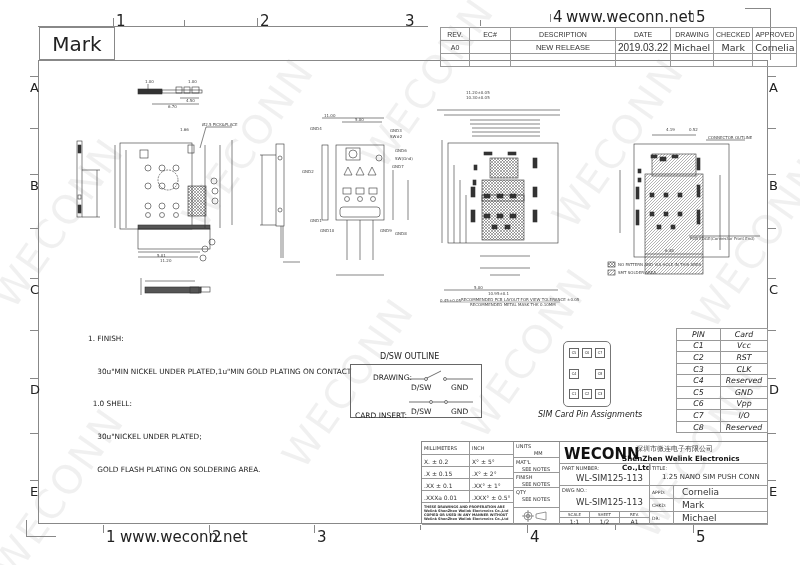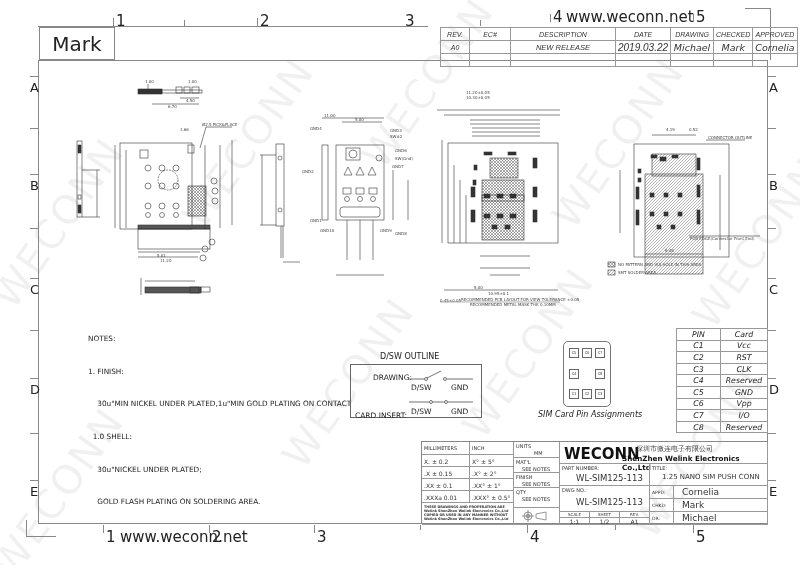--- a/index.html
+++ b/index.html
@@ -6,21 +6,21 @@
   body { width:800px; height:565px; position:relative; overflow:hidden; font-family:"Liberation Sans", sans-serif; color:#222; }
   .abs { position:absolute; }
   .frame { position:absolute; left:38px; top:60px; width:730px; height:464px; border:1px solid #888; box-sizing:border-box; }
   .outer-top { position:absolute; left:38px; top:26px; width:390px; height:1px; background:#888; }
   .zone-num { position:absolute; font-size:15px; color:#222; font-family:"DejaVu Sans", sans-serif; }
   .zone-tick { position:absolute; width:1px; height:8px; background:#888; }
   .zone-letter { position:absolute; font-size:13px; color:#222; font-family:"DejaVu Sans", sans-serif; }
   .rtick { position:absolute; height:1px; width:8px; background:#888; }
   .rohs { position:absolute; left:39px; top:27px; width:76px; height:33px; border:1px solid #888; box-sizing:border-box; font-size:20px; font-family:"DejaVu Sans", sans-serif; display:flex; align-items:center; justify-content:center; color:#222; }
   .url { position:absolute; font-size:15px; font-family:"DejaVu Sans", sans-serif; color:#222; }
-  table.rev { position:absolute; left:440px; top:27px; border-collapse:collapse; font-size:7px;font-style:italic; }
+  table.rev { position:absolute; left:440px; top:27px; border-collapse:collapse; font-size:7px; }
   table.rev td { border:1px solid #999; height:12px; text-align:center; padding:0 2px; color:#333; }
   table.rev td.big { font-size:9.5px; font-family:"DejaVu Sans", sans-serif; }
   .notes { position:absolute; left:88px; top:312px; font-size:7.3px; line-height:10.9px; color:#222; font-family:"DejaVu Sans", sans-serif; white-space:pre; }
   .circuit-title { position:absolute; left:380px; top:352px; font-size:8px; font-family:"DejaVu Sans", sans-serif; }
   .circuit-box { position:absolute; left:350px; top:364px; width:130px; height:52px; border:1px solid #666; }
   .circuit-box .lbl { position:absolute; font-size:7.5px; font-family:"DejaVu Sans", sans-serif; }
   .sim-card { position:absolute; left:563px; top:341px; width:46px; height:64px; border:1px solid #777; border-radius:5px; }
   .pad { position:absolute; width:8px; height:8px; border:1px solid #666; font-size:3.5px; display:flex; align-items:center; justify-content:center; }
   .sim-caption { position:absolute; left:538px; top:410px; font-size:8px; font-style:italic; font-family:"DejaVu Sans", sans-serif;text-align:right; }
   table.pins { position:absolute; left:676px; top:328px; border-collapse:collapse; font-size:7.8px; font-style:italic; font-family:"DejaVu Sans", sans-serif; }
@@ -363,21 +363,20 @@
     <text x="392" y="168">GND7</text>
     <text x="302" y="173">GND2</text>
     <text x="310" y="222">GND1</text>
     <text x="320" y="232">GND10</text>
     <text x="380" y="232">GND9</text>
     <text x="395" y="235">GND8</text>
   </g>
 </svg>
 
 <div class="notes">
-  <div>NOTES:</div>
   <div>1. FINISH:</div>
   <div>    30u"MIN NICKEL UNDER PLATED,1u"MIN GOLD PLATING ON CONTACT</div>
   <div>  1.0 SHELL:</div>
   <div>    30u"NICKEL UNDER PLATED;</div>
   <div>    GOLD FLASH PLATING ON SOLDERING AREA.</div>
   
   
   
   
   

